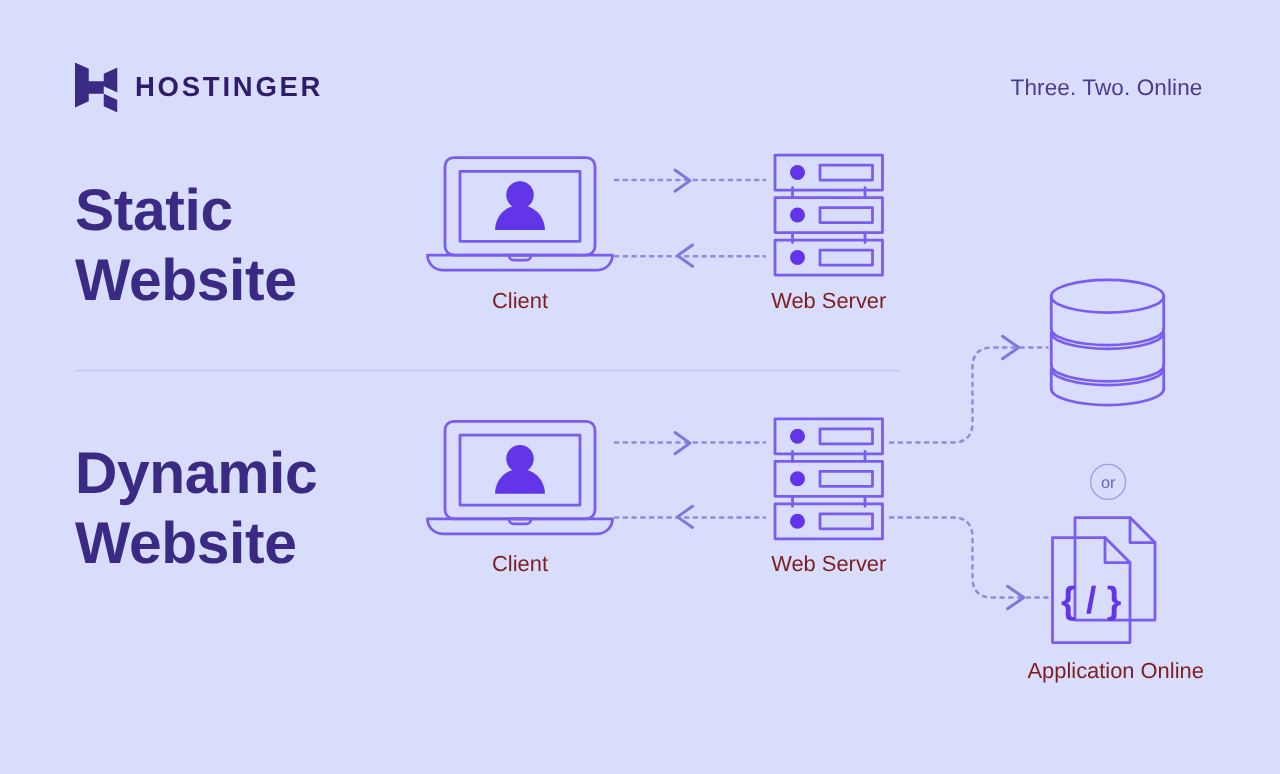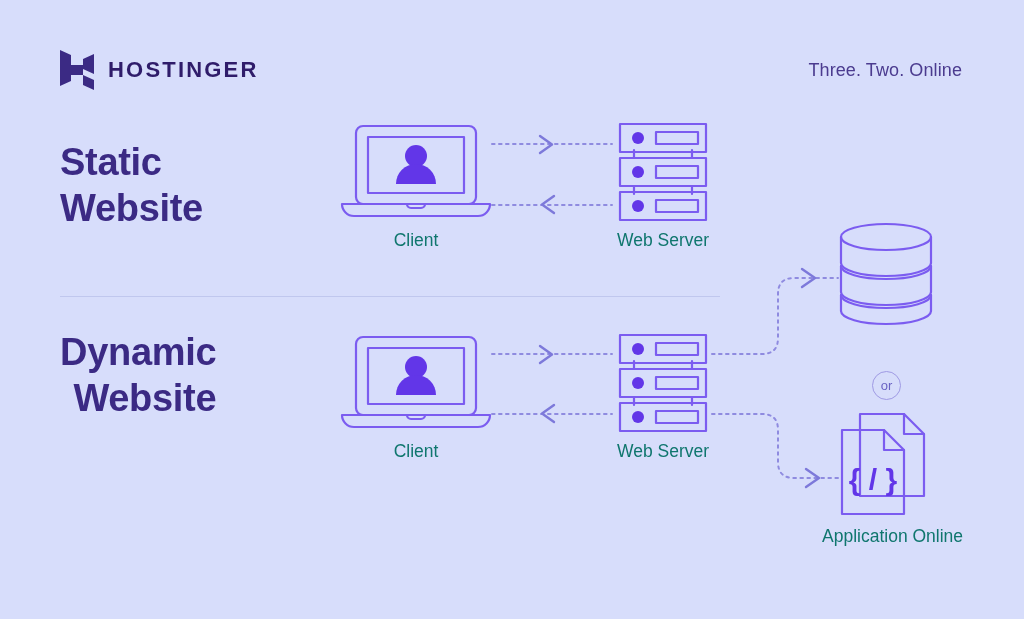--- a/index.html
+++ b/index.html
@@ -24,36 +24,36 @@
     color:#2f1c6a; line-height:1;
   }
   .tagline {
     position:absolute; right:62px; top:60px;
     font-size:18px; color:#4b3b8f; letter-spacing:.1px;
   }
 
   
   .sec-title {
     position:absolute; left:60px;
-    font-size:38px; font-weight:bold; line-height:1.2;
+    font-size:47px; font-weight:bold; line-height:1.2;
     color:#3b2a84; letter-spacing:-.3px;
   }
   #title-static  { top:140px; }
-  #title-dynamic { top:330px;text-align:right; }
+  #title-dynamic { top:350px; }
 
   
   .divider {
     position:absolute; left:60px; top:296px;
     width:660px; height:1px; background:#c0c7ee;
   }
 
   
   .node { position:absolute; text-align:center; }
   .node .caption {
-    font-size:17.5px; color:#0f766e; margin-top:10px;
+    font-size:17.5px; color:#7f1d1d; margin-top:10px;
     white-space:nowrap;
   }
   .node svg { display:block; margin:0 auto; overflow:visible; }
 
   
   #client-static   { left:338px; top:124px; width:156px; }
   #server-static   { left:602px; top:124px; width:122px; }
   #client-dynamic  { left:338px; top:335px; width:156px; }
   #server-dynamic  { left:602px; top:335px; width:122px; }
   #database-node   { left:822px; top:222px; width:128px; }

